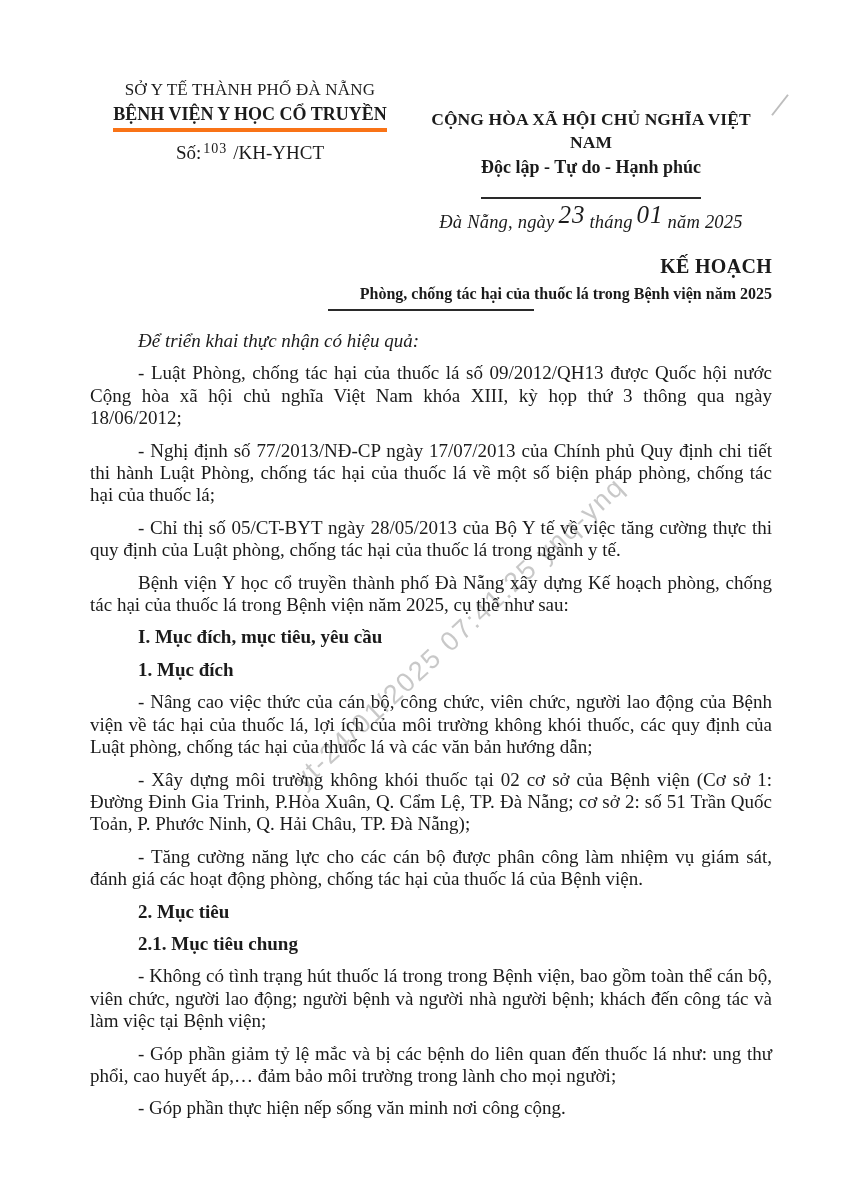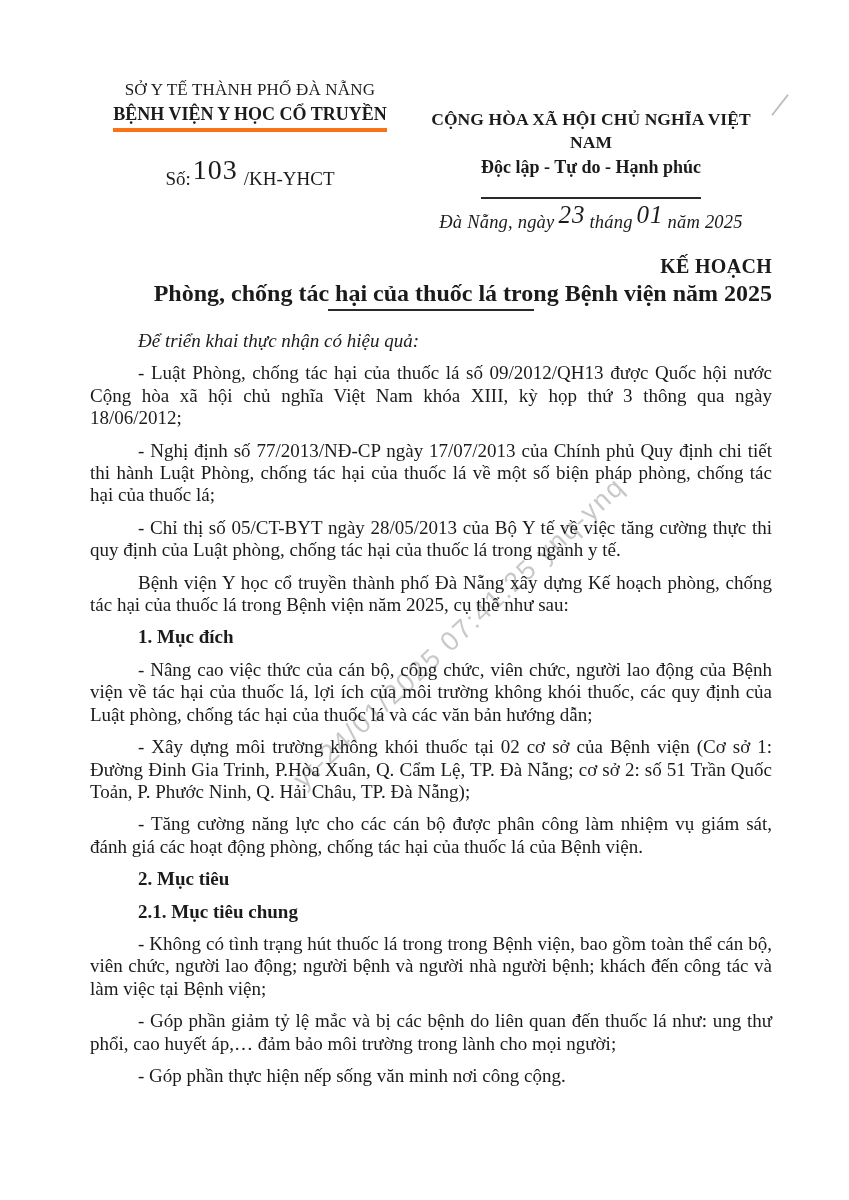--- a/index.html
+++ b/index.html
@@ -17,27 +17,27 @@
   .hdr{display:flex;width:682px;}
   .hdr-left{width:320px;text-align:center;}
   .hdr-right{flex:1;text-align:center;}
   .hdr-l1{font-size:17px;letter-spacing:.2px;line-height:23px;}
   .hdr-l2{font-size:18px;font-weight:bold;line-height:24px;margin-top:1px;}
   .hdr-l2 .ul{display:inline-block;border-bottom:4px solid #f97316;padding-bottom:2px;}
   .hdr-r1{font-size:17.5px;font-weight:bold;line-height:23px;letter-spacing:.1px;margin-top:30px;}
   .hdr-r2{font-size:18px;font-weight:bold;line-height:24px;margin-top:1px;}
   .hdr-r2 .ul{display:inline-block;border-bottom:2px solid #2a2a2a;padding-bottom:18px;}
   .doc-no{font-size:19px;margin-top:10px;}
-  .doc-no .num{display:inline-block;position:relative;top:-6px;font-size:28px;letter-spacing:1px;margin:18px 6px 0 2px;}
+  .doc-no .num{display:inline-block;position:relative;top:-6px;font-size:14px;letter-spacing:1px;margin:0 6px 0 2px;}
   .date-line{font-size:18.5px;font-style:italic;margin-top:7px;letter-spacing:.2px;}
   .date-line .num{display:inline-block;position:relative;top:-5px;font-style:italic;font-size:25px;margin:0 4px;letter-spacing:1px;}
   
   .title-block{margin-top:20px;text-align:right;}
   .title-1{font-size:20px;font-weight:bold;letter-spacing:.3px;line-height:25px;}
-  .title-2{font-size:24px;font-weight:bold;line-height:25px;margin-top:2px;}
+  .title-2{font-size:16px;font-weight:bold;line-height:25px;margin-top:2px;}
   .title-rule{width:206px;border-bottom:2px solid #2a2a2a;margin:3px auto 0 auto;}
   
   .body-text{margin-top:19px;}
   .blk{font-size:19px;line-height:22.4px;margin:10px 0 0 0;}
   .intro{font-style:italic;text-indent:48px;}
   .para{text-align:justify;text-indent:48px;}
   .heading{font-weight:bold;text-indent:48px;}
   
   .watermark{
     position:absolute;z-index:0;
@@ -91,20 +91,21 @@
       <div class="title-2">Phòng, chống tác hại của thuốc lá trong Bệnh viện năm 2025</div>
       <div class="title-rule"></div>
     </div>
 
     <div class="body-text">
       <div class="blk intro">Để triển khai thực nhận có hiệu quả:</div>
       <div class="blk para">- Luật Phòng, chống tác hại của thuốc lá số 09/2012/QH13 được Quốc hội nước Cộng hòa xã hội chủ nghĩa Việt Nam khóa XIII, kỳ họp thứ 3 thông qua ngày 18/06/2012;</div>
       <div class="blk para">- Nghị định số 77/2013/NĐ-CP ngày 17/07/2013 của Chính phủ Quy định chi tiết thi hành Luật Phòng, chống tác hại của thuốc lá về một số biện pháp phòng, chống tác hại của thuốc lá;</div>
       <div class="blk para">- Chỉ thị số 05/CT-BYT ngày 28/05/2013 của Bộ Y tế về việc tăng cường thực thi quy định của Luật phòng, chống tác hại của thuốc lá trong ngành y tế.</div>
       <div class="blk para">Bệnh viện Y học cổ truyền thành phố Đà Nẵng xây dựng Kế hoạch phòng, chống tác hại của thuốc lá trong Bệnh viện năm 2025, cụ thể như sau:</div>
+      <div class="blk heading">I. Mục đích, mục tiêu, yêu cầu</div>
       <div class="blk heading">1. Mục đích</div>
       <div class="blk para">- Nâng cao việc thức của cán bộ, công chức, viên chức, người lao động của Bệnh viện về tác hại của thuốc lá, lợi ích của môi trường không khói thuốc, các quy định của Luật phòng, chống tác hại của thuốc lá và các văn bản hướng dẫn;</div>
       <div class="blk para">- Xây dựng môi trường không khói thuốc tại 02 cơ sở của Bệnh viện (Cơ sở 1: Đường Đinh Gia Trinh, P.Hòa Xuân, Q. Cẩm Lệ, TP. Đà Nẵng; cơ sở 2: số 51 Trần Quốc Toản, P. Phước Ninh, Q. Hải Châu, TP. Đà Nẵng);</div>
       <div class="blk para">- Tăng cường năng lực cho các cán bộ được phân công làm nhiệm vụ giám sát, đánh giá các hoạt động phòng, chống tác hại của thuốc lá của Bệnh viện.</div>
       <div class="blk heading">2. Mục tiêu</div>
       <div class="blk heading">2.1. Mục tiêu chung</div>
       <div class="blk para">- Không có tình trạng hút thuốc lá trong trong Bệnh viện, bao gồm toàn thể cán bộ, viên chức, người lao động; người bệnh và người nhà người bệnh; khách đến công tác và làm việc tại Bệnh viện;</div>
       <div class="blk para">- Góp phần giảm tỷ lệ mắc và bị các bệnh do liên quan đến thuốc lá như: ung thư phổi, cao huyết áp,… đảm bảo môi trường trong lành cho mọi người;</div>
       <div class="blk para">- Góp phần thực hiện nếp sống văn minh nơi công cộng.</div>
     </div>

